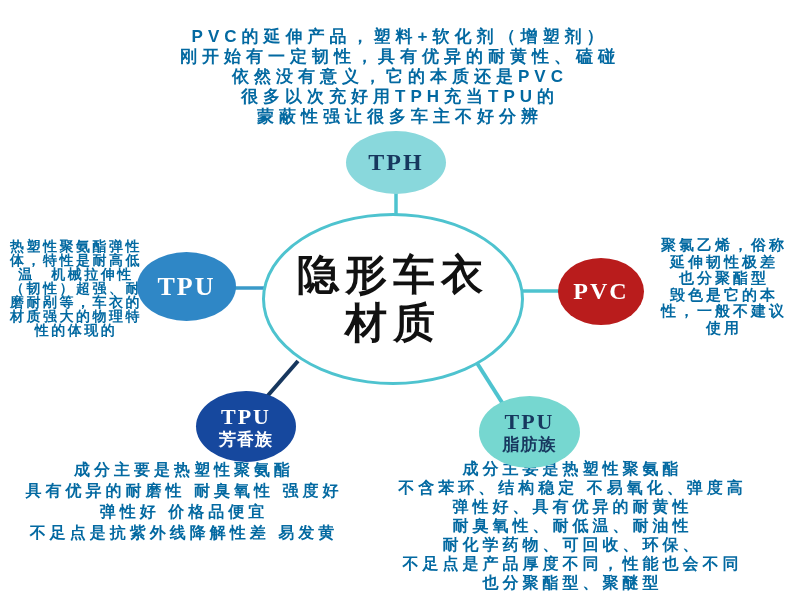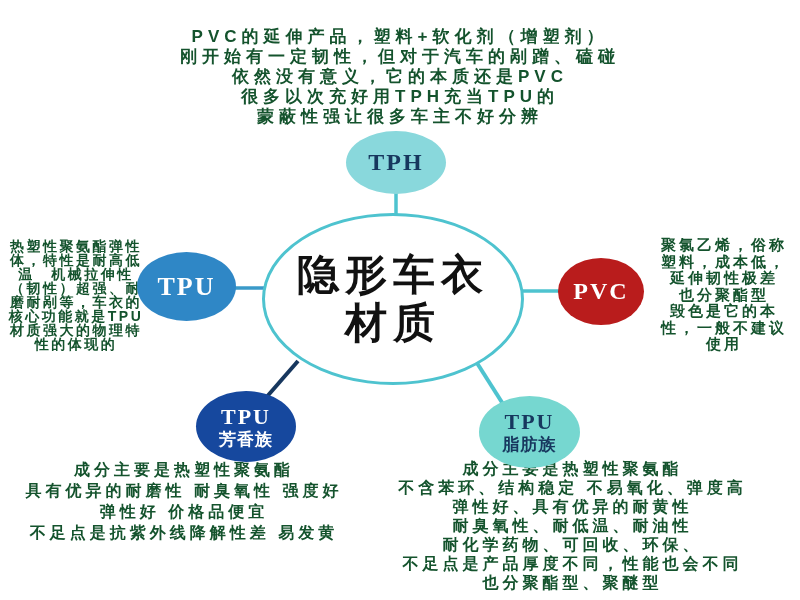--- a/index.html
+++ b/index.html
@@ -1,20 +1,20 @@
 <!DOCTYPE html>
 <html><head>
 <meta charset="utf-8">
 <style>
   html,body { margin:0; padding:0; background:#fff; }
   #canvas {
     position:relative; width:800px; height:600px; background:#ffffff;
     overflow:hidden; font-family:"Liberation Sans", sans-serif;
   }
-  .ann { position:absolute; font-weight:bold; color:#14532d; text-align:center; }
+  .ann { position:absolute; font-weight:bold; color:#0369a1; text-align:center; }
   .ann div { white-space:nowrap; }
   #ann-top    { left:150px; top:27px;  width:500px; font-size:17px; line-height:20px; letter-spacing:5px; }
   #ann-left   { left:0px;   top:239px; width:152px; font-size:14px; line-height:14px; letter-spacing:2.5px; }
   #ann-right  { left:648px; top:237px; width:152px; font-size:15px; line-height:16.5px; letter-spacing:3px; }
   #ann-bl     { left:8px;   top:459px; width:352px; font-size:16px; line-height:21px; letter-spacing:4px; }
   #ann-br     { left:365px; top:459px; width:415px; font-size:16px; line-height:19px; letter-spacing:4px; }
   .node {
     position:absolute; border-radius:50%;
     display:flex; flex-direction:column; align-items:center; justify-content:center;
     font-family:"Liberation Serif","DejaVu Serif", serif; font-weight:bold;
@@ -41,40 +41,38 @@
   <svg id="connector-svg" width="800" height="600">
     <line x1="396" y1="190" x2="396" y2="255" stroke-width="3.5" stroke="#4EC3CF"></line>
     <line x1="228" y1="288" x2="272" y2="288" stroke-width="3.5" stroke="#3A9AC9"></line>
     <line x1="520" y1="291" x2="562" y2="291" stroke-width="3.5" stroke="#4EC3CF"></line>
     <line x1="298" y1="361" x2="264" y2="400" stroke-width="4" stroke="#17375E"></line>
     <line x1="477" y1="363" x2="503" y2="404" stroke-width="4" stroke="#4EC3CF"></line>
   </svg>
 
   <div class="ann" id="ann-top">
     <div>PVC的延伸产品，塑料+软化剂（增塑剂）</div>
-    <div>刚开始有一定韧性，但对于汽车的剐蹭、磕碰</div>
+    <div>刚开始有一定韧性，具有优异的耐黄性、磕碰</div>
     <div>依然没有意义，它的本质还是PVC</div>
     <div>很多以次充好用TPH充当TPU的</div>
     <div>蒙蔽性强让很多车主不好分辨</div>
   </div>
 
   <div class="ann" id="ann-left">
     <div>热塑性聚氨酯弹性</div>
     <div>体，特性是耐高低</div>
     <div>温　机械拉伸性</div>
     <div>（韧性）超强、耐</div>
     <div>磨耐剐等，车衣的</div>
-    <div>核心功能就是TPU</div>
     <div>材质强大的物理特</div>
     <div>性的体现的</div>
   </div>
 
   <div class="ann" id="ann-right">
     <div>聚氯乙烯，俗称</div>
-    <div>塑料，成本低，</div>
     <div>延伸韧性极差</div>
     <div>也分聚酯型</div>
     <div>毁色是它的本</div>
     <div>性，一般不建议</div>
     <div>使用</div>
   </div>
 
   <div class="ann" id="ann-bl">
     <div>成分主要是热塑性聚氨酯</div>
     <div>具有优异的耐磨性 耐臭氧性 强度好</div>

